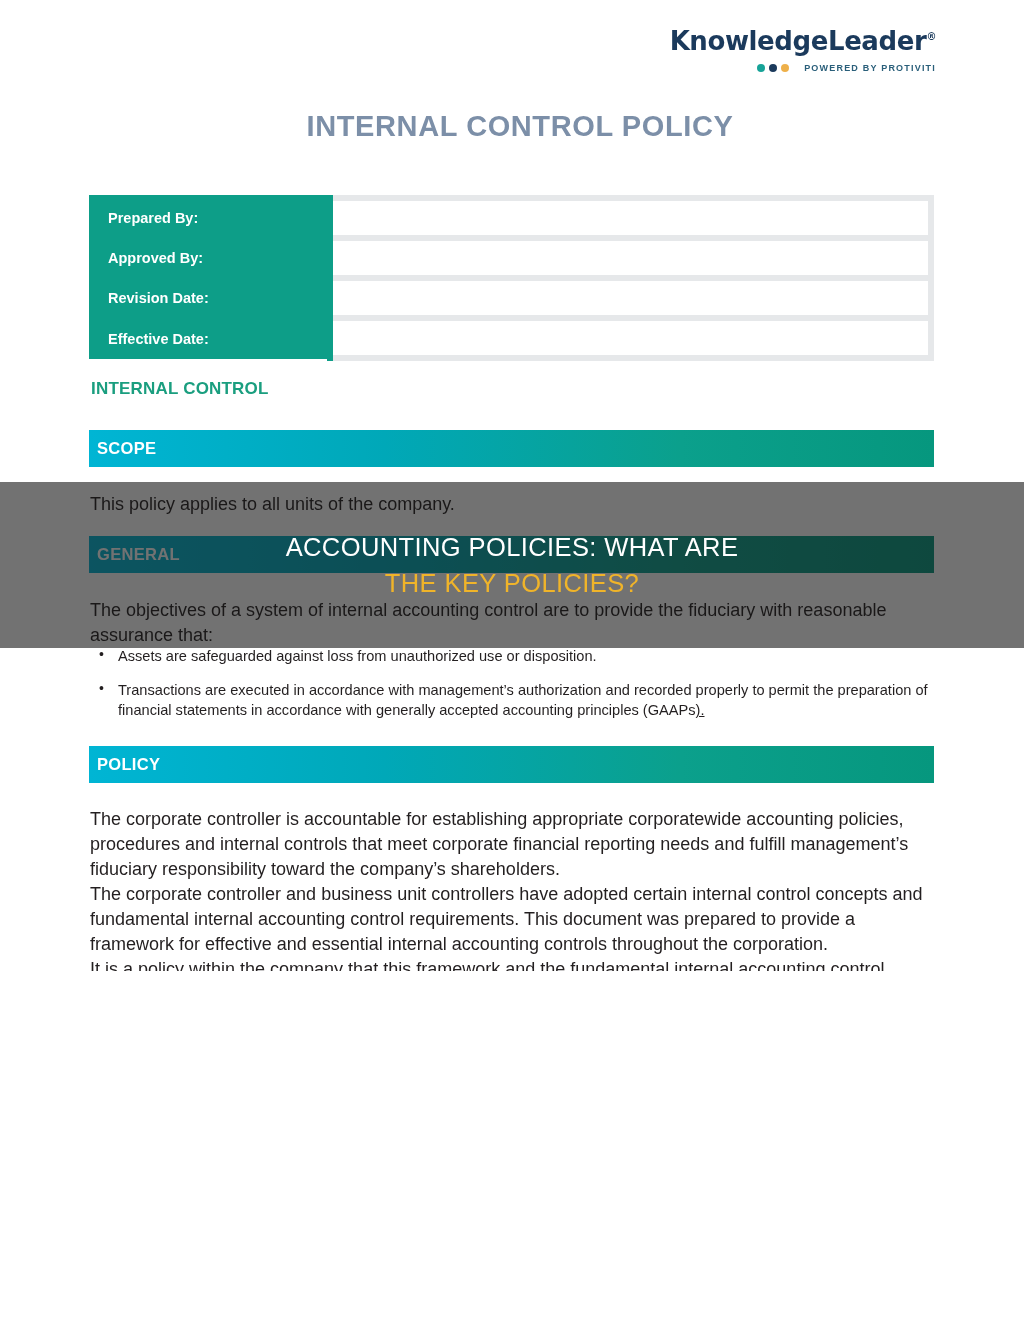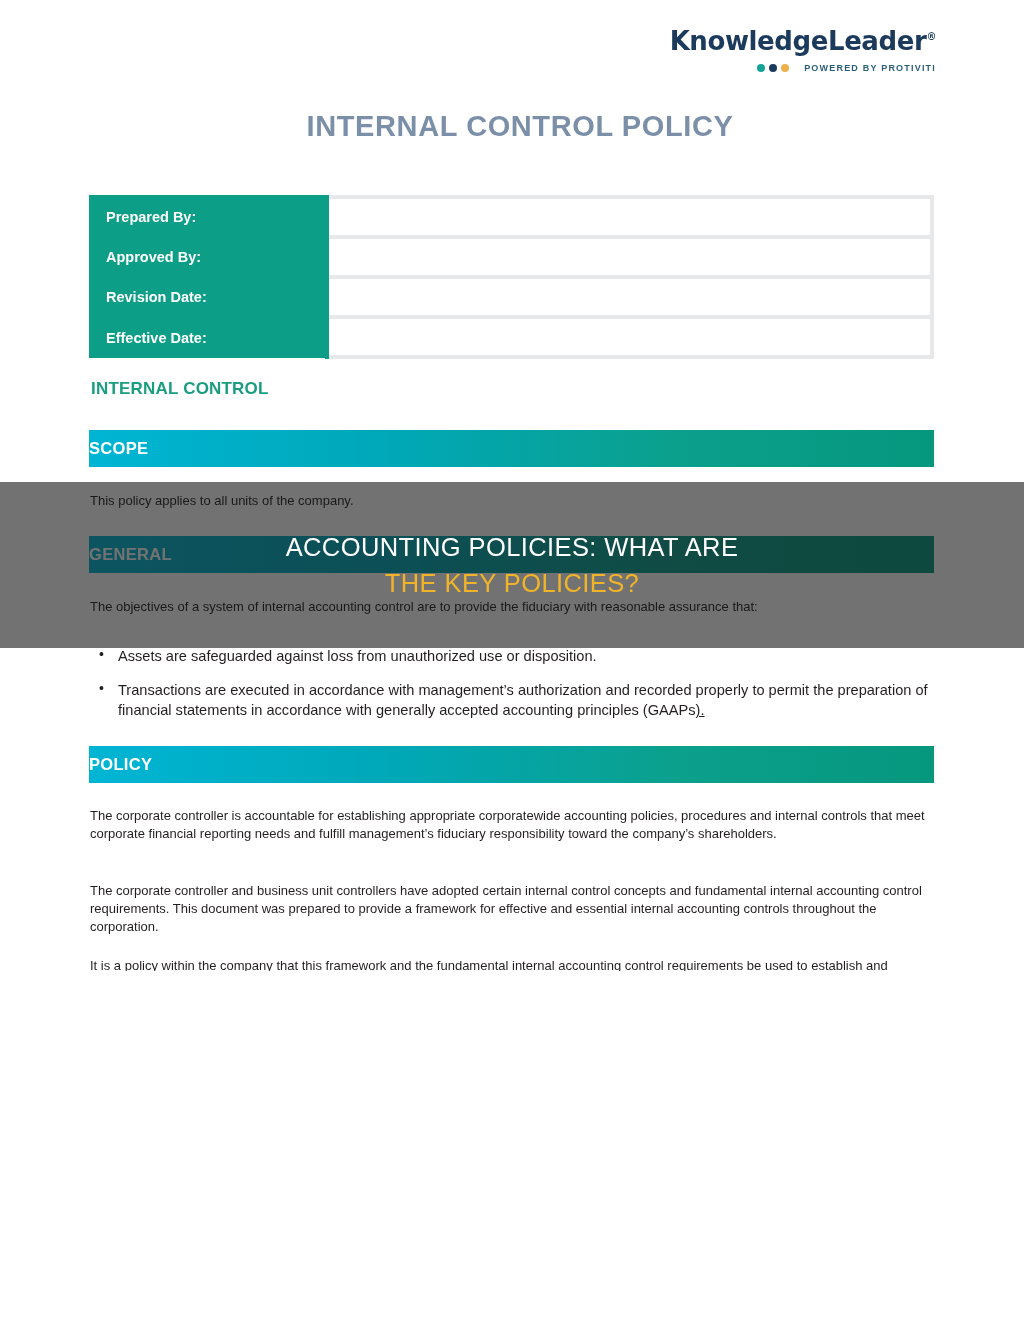--- a/index.html
+++ b/index.html
@@ -87,21 +87,21 @@
   .info-table {
     position: absolute;
     left: 89px;
     top: 195px;
     width: 845px;
     border-collapse: collapse;
     table-layout: fixed;
   }
   .info-table tr { height: 40px; }
   .info-table td {
-    border: 4px solid #be185d;
+    border: 6px solid #be185d;
     padding: 0 4px 0 13px;
     vertical-align: middle;
   }
   .info-table td.lbl {
     width: 215px;
     background: #0d9e88;
     color: #ffffff;
     font-size: 14.5px;
     font-weight: bold;
     border-color: #0d9e88;
@@ -131,33 +131,33 @@
     width: 845px;
     height: 37px;
     background: linear-gradient(to right, #00b5d4 0%, #00a8b8 35%, #0ba08c 70%, #06977e 100%);
     display: flex;
     align-items: center;
   }
   .banner span {
     color: #ffffff;
     font-size: 16.5px;
     font-weight: bold;
-    padding-left: 0;
+    padding-left: 8px;
     letter-spacing: 0.3px;
   }
   #banner-scope   { top: 430px; }
   #banner-general { top: 536px; }
   #banner-policy  { top: 746px; }
 
   
   .para {
     position: absolute;
     left: 90px;
     width: 845px;
-    font-size: 13px;
+    font-size: 18px;
     line-height: 1.38;
     color: #231f20;
   }
   #para-scope   { top: 492px; }
   #para-general { top: 598px; }
   #para-p1      { top: 807px; }
   #para-p2      { top: 882px; }
   #para-p3      { top: 957px; }
 
   .bullets {

